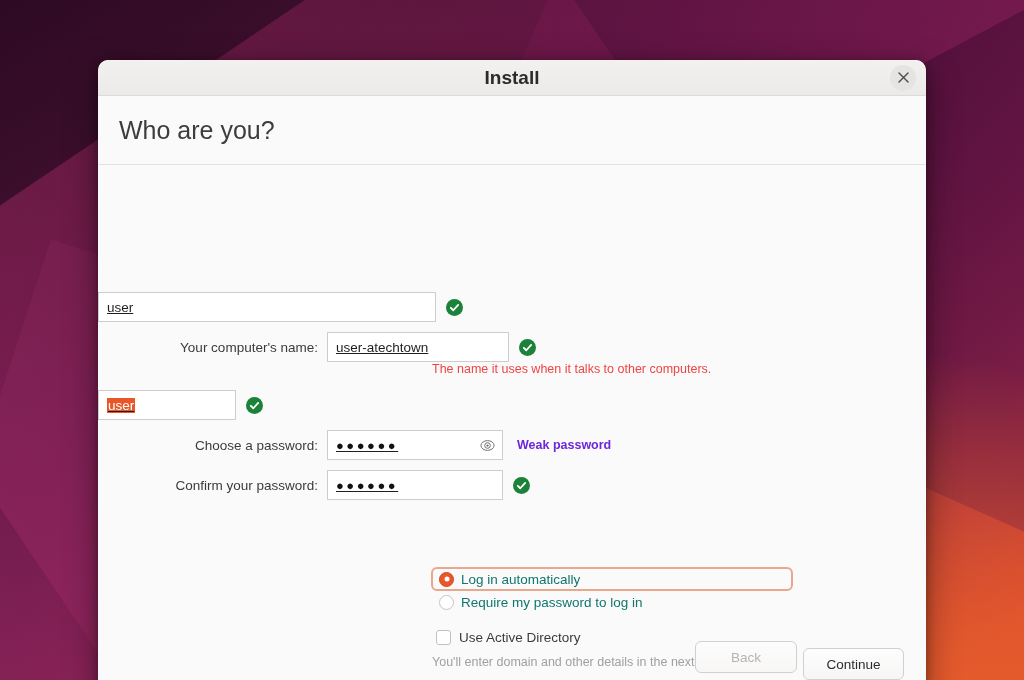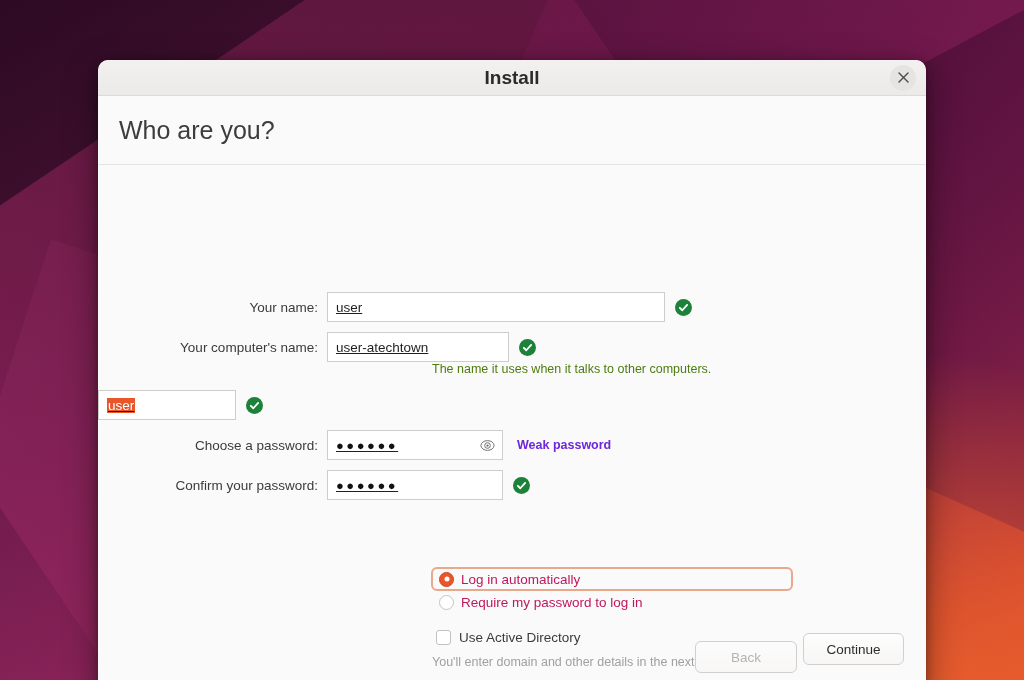--- a/index.html
+++ b/index.html
@@ -233,21 +233,21 @@
     font-size: 12.5px;
     font-weight: bold;
     color: #6d28d9;
     white-space: nowrap;
   }
 
   .hint {
     position: absolute;
     left: 334px;
     font-size: 12.5px;
-    color: #4d7c0f;
+    color: #ef4444;
     white-space: nowrap;
   }
   .hint.muted { color: #a0a0a0; }
 
   
   .radio-row {
     position: absolute;
     display: flex;
     align-items: center;
     box-sizing: border-box;
@@ -288,21 +288,21 @@
     height: 5px;
     border-radius: 50%;
     background: #ffffff;
   }
   .radio-mark.off {
     border: 1px solid #c6c4c2;
     background: #ffffff;
   }
   .radio-lbl {
     font-size: 13.5px;
-    color: #be185d;
+    color: #0f766e;
     margin-left: 7px;
     white-space: nowrap;
   }
 
   #check-ad {
     position: absolute;
     left: 338px;
     top: 465px;
     display: flex;
     align-items: center;
@@ -339,21 +339,21 @@
   #btn-back {
     left: 597px;
     top: 476px;
     width: 102px;
     color: #b6b4b2;
     background: linear-gradient(#fcfcfc, #f8f7f6);
     cursor: default;
   }
   #btn-continue {
     left: 705px;
-    top: 468px;
+    top: 483px;
     width: 101px;
   }
 </style>
 </head>
 <body>
 
 <div id="desktop">
   <div class="shape-b"></div>
   <div class="shape-c"></div>
   <div class="shape-a"></div>
@@ -372,21 +372,20 @@
     </button>
   </div>
 
   <div id="heading-band">
     <h1 id="page-title">Who are you?</h1>
   </div>
 
   <div id="content">
 
     <div class="row" style="top:127px;">
-      <div class="lbl">Your name:</div>
       <div class="field w-wide">user</div>
       <div class="ok-badge">
         <svg width="11" height="11" viewBox="0 0 12 12" aria-hidden="true">
           <path d="M2 6.3 L4.7 9 L10 3.2" stroke="#ffffff" stroke-width="2" fill="none" stroke-linecap="round" stroke-linejoin="round"></path>
         </svg>
       </div>
     </div>
 
     <div class="row" style="top:167px;">
       <div class="lbl">Your computer's name:</div>

